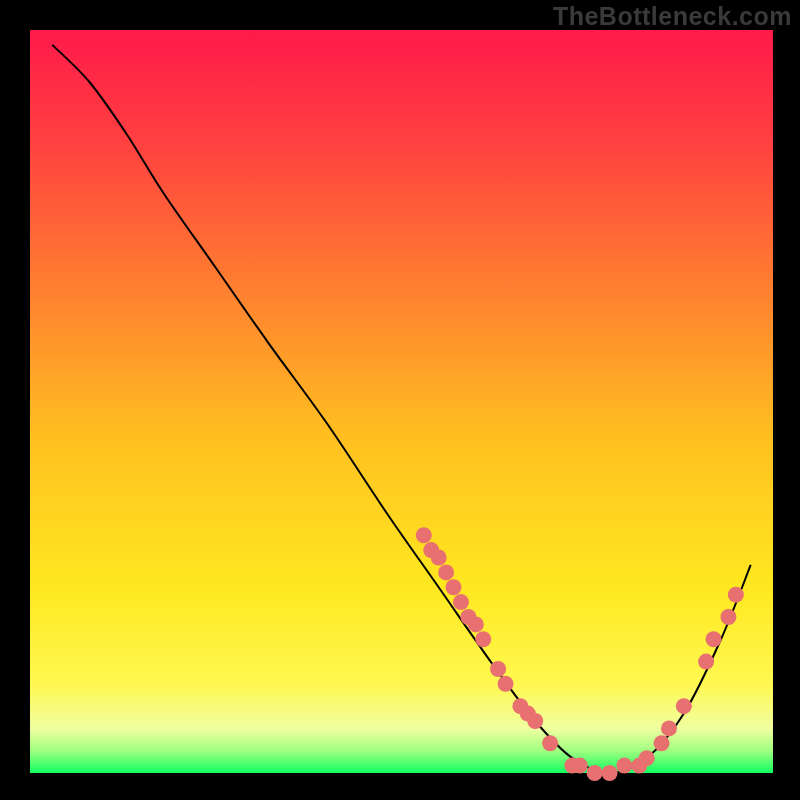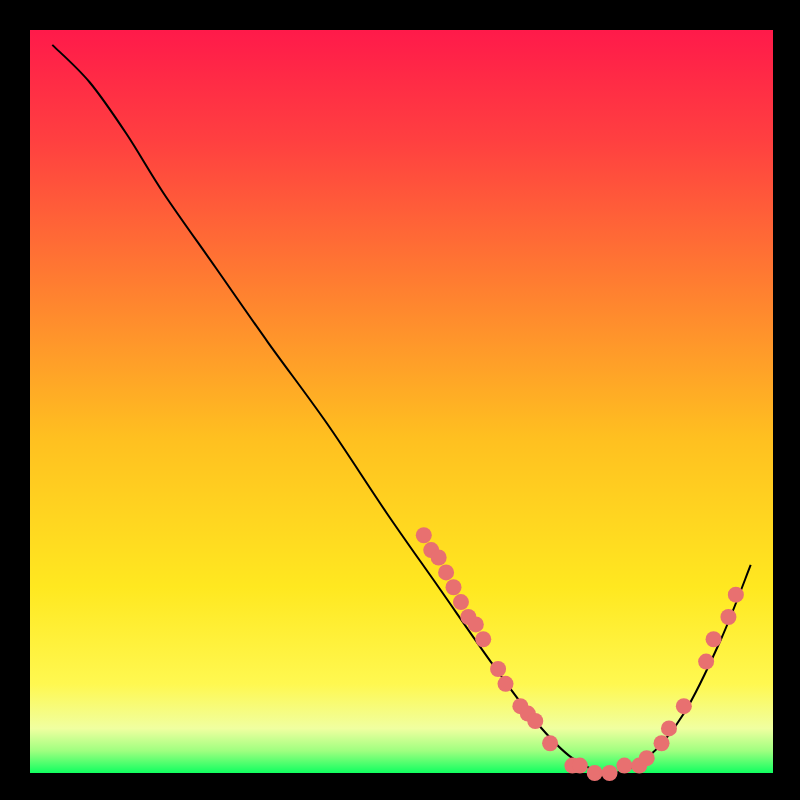--- a/index.html
+++ b/index.html
@@ -27,20 +27,21 @@
     z-index: 10;
   }
   svg {
     display: block;
   }
 </style>
 </head>
 <body>
 
 <div class="container">
+  <div class="watermark">TheBottleneck.com</div>
   <svg id="chart-svg" width="800" height="800">
     <defs>
       <linearGradient id="bg-grad" x1="0" y1="0" x2="0" y2="1">
           <stop offset="0%" stop-color="#ff1a4a"></stop>
           <stop offset="15%" stop-color="#ff4040"></stop>
           <stop offset="35%" stop-color="#ff8030"></stop>
           <stop offset="55.00000000000001%" stop-color="#ffc020"></stop>
           <stop offset="75%" stop-color="#ffe820"></stop>
           <stop offset="88%" stop-color="#fff850"></stop>
           <stop offset="94%" stop-color="#f0ffa0"></stop>

